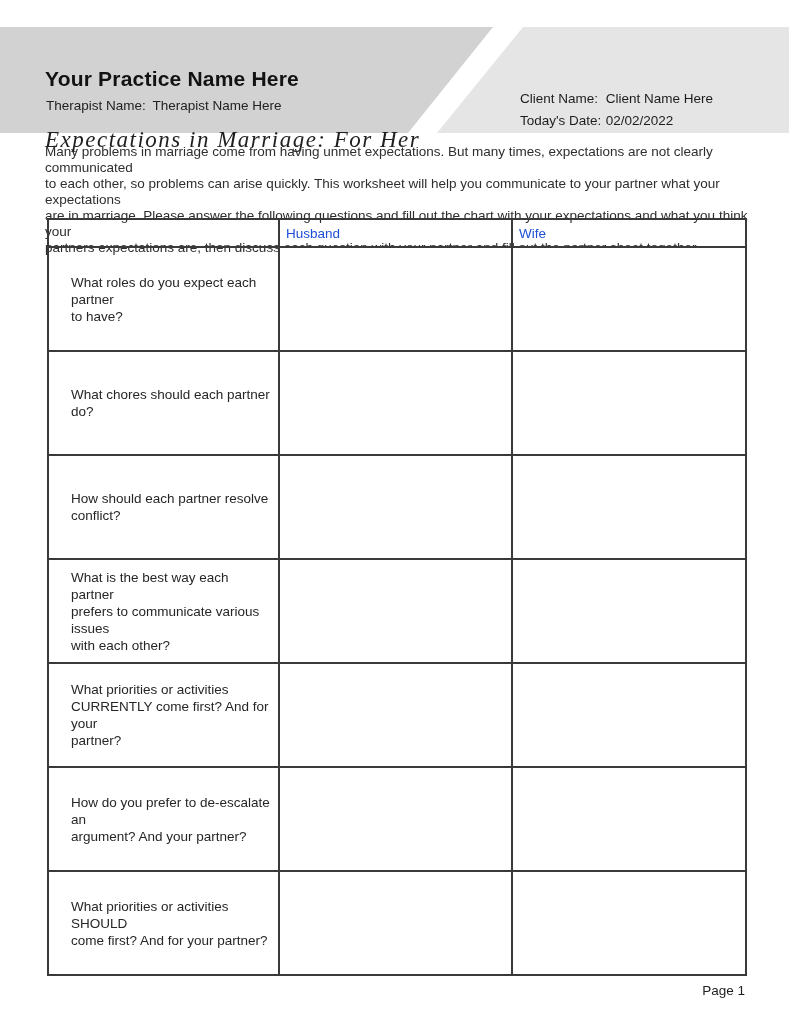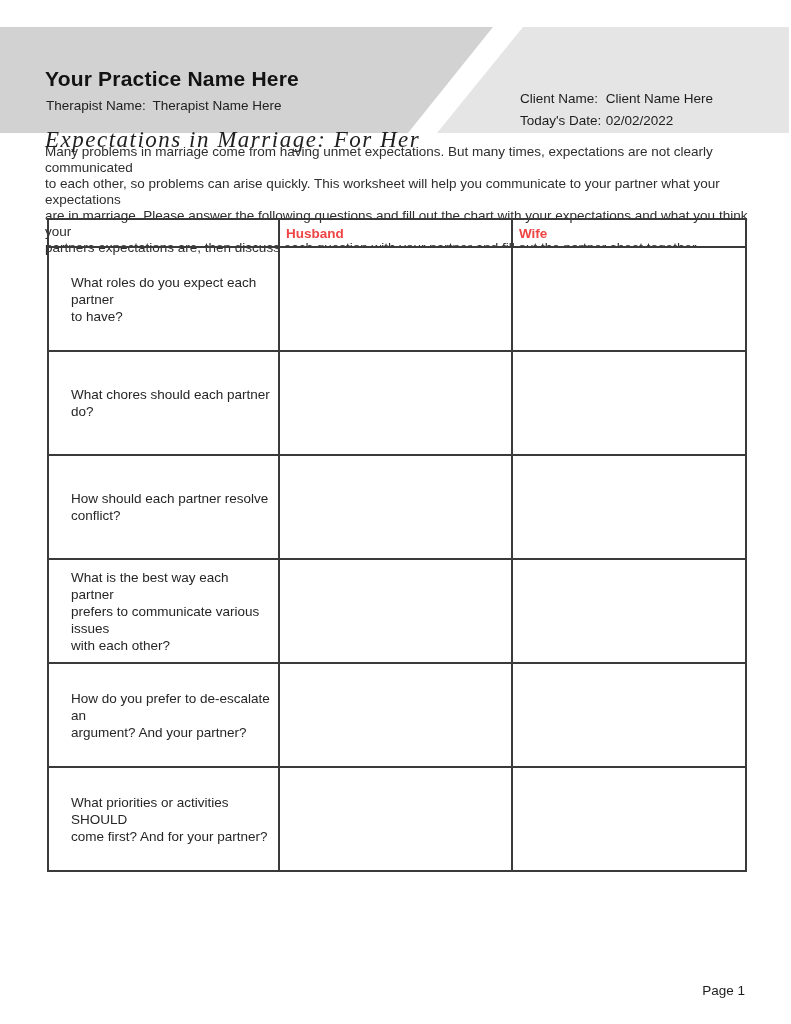--- a/index.html
+++ b/index.html
@@ -51,21 +51,21 @@
   }
   .qtable th, .qtable td {
     border:2px solid #3a3a3a; vertical-align:middle;
     font-size:13.5px; color:#262626;
   }
   .qtable col.c1 { width:231px; }
   .qtable col.c2 { width:233px; }
   .qtable col.c3 { width:234px; }
   .qtable thead tr { height:28px; }
   .qtable th {
-    font-weight:bold; text-align:left; padding:0 6px; color:#ef4444;
+    font-weight:normal; text-align:left; padding:0 6px; color:#1d4ed8;
   }
   .qtable tbody tr { height:104px; }
   .qtable td.question {
     padding:0 4px 0 22px; line-height:17px; white-space:pre-line;
   }
   .qtable td.answer { background:#ffffff; }
   
   .page-num {
     position:absolute; right:46px; top:983px;
     font-size:13.5px; color:#1e1e1e;margin-left:16px;
@@ -138,20 +138,27 @@
         <td class="answer"></td>
       </tr>
       <tr>
         <td class="question">What is the best way each partner
 prefers to communicate various issues
 with each other?</td>
         <td class="answer"></td>
         <td class="answer"></td>
       </tr>
       <tr>
+        <td class="question">What priorities or activities
+CURRENTLY come first? And for your
+partner?</td>
+        <td class="answer"></td>
+        <td class="answer"></td>
+      </tr>
+      <tr>
         <td class="question">How do you prefer to de-escalate an
 argument? And your partner?</td>
         <td class="answer"></td>
         <td class="answer"></td>
       </tr>
       <tr>
         <td class="question">What priorities or activities SHOULD
 come first? And for your partner?</td>
         <td class="answer"></td>
         <td class="answer"></td>

